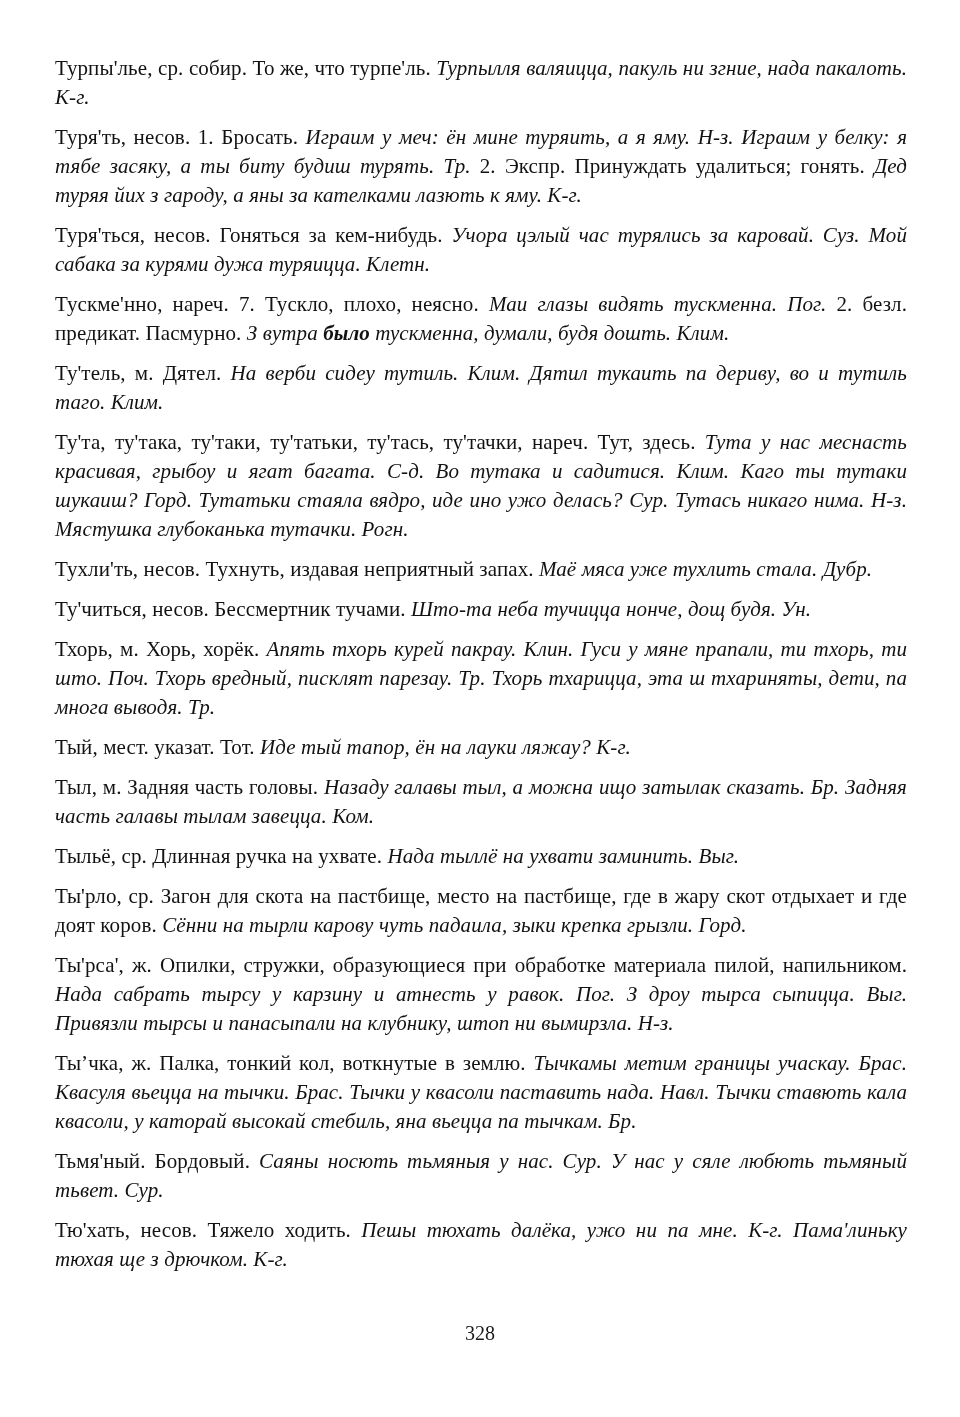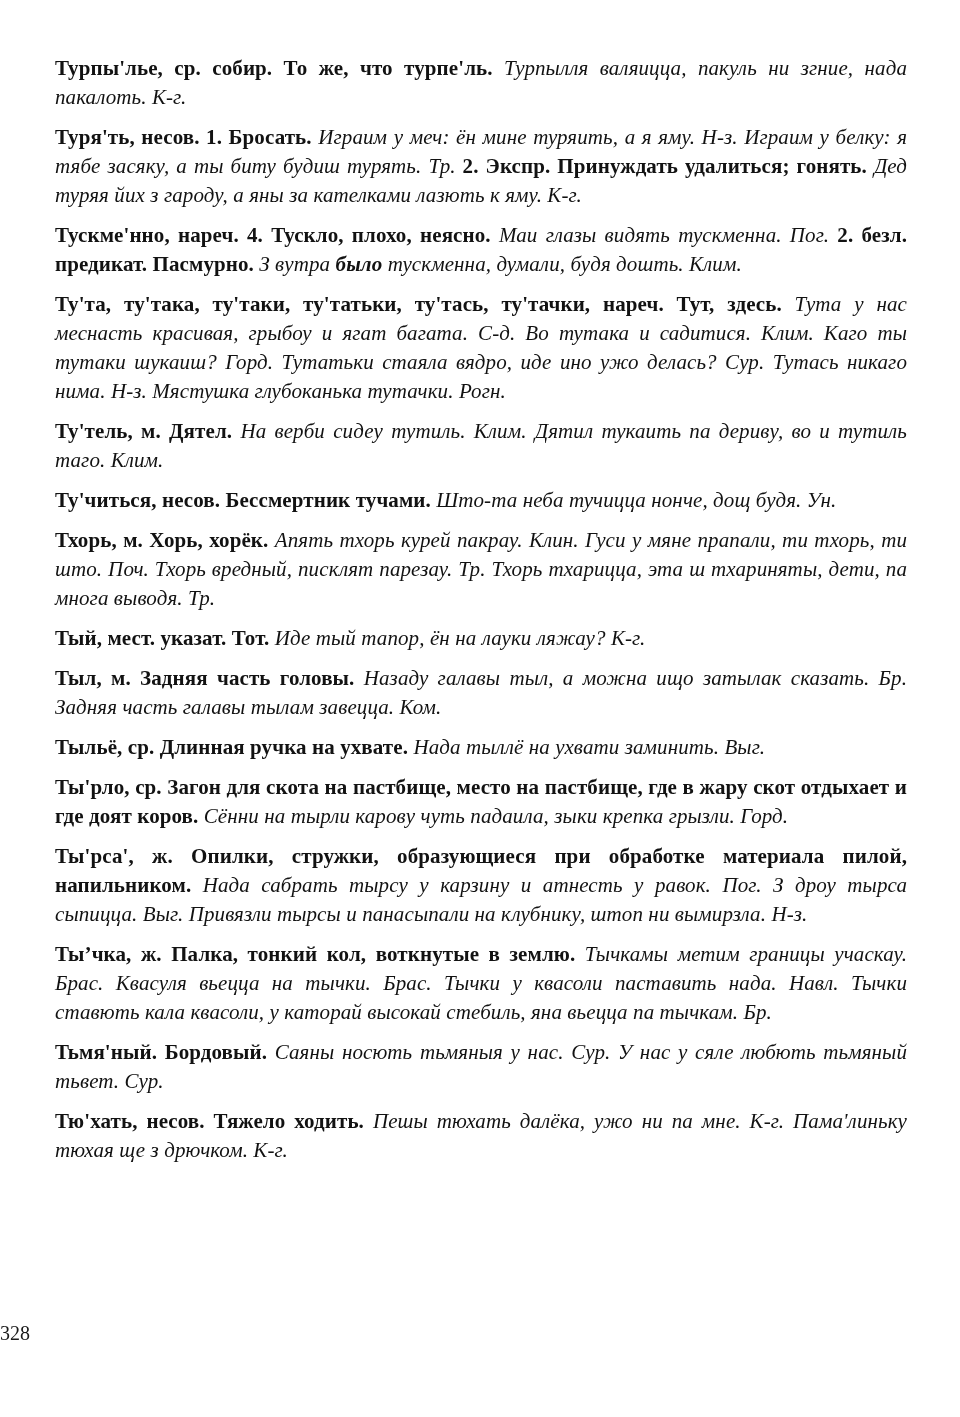--- a/index.html
+++ b/index.html
@@ -23,43 +23,46 @@
     top: 54px;
     width: 852px;
   }
   p.entry {
     margin: 0 0 11px 0;
     font-size: 21px;
     line-height: 29px;
     text-align: justify;
     letter-spacing: 0.1px;
   }
-  .seg-b  { font-weight: bold; font-style: normal; }
+  .seg-b  { font-weight: normal; font-style: normal; }
   .seg-i  { font-weight: normal; font-style: italic; }
   .seg-bi { font-weight: bold; font-style: italic; margin-top: 10px; }
   .page-number {
     position: absolute;
     left: 0;
     top: 1322px;
     width: 100%;
+    text-align: center;
     font-size: 20px;
     font-weight: normal;
     color: #1a1a1a;
   }
 </style>
 </head>
 <body>
 
 <div class="page">
   <main class="content" id="entries-container">
       <p class="entry"><span class="seg-b">Турпы'лье, ср. собир. То же, что турпе'ль. </span><span class="seg-i">Турпылля валяицца, пакуль ни згние, нада пакалоть. К-г.</span></p>
       <p class="entry"><span class="seg-b">Туря'ть, несов. 1. Бросать. </span><span class="seg-i">Играим у меч: ён мине туряить, а я яму. Н-з. Играим у белку: я тябе засяку, а ты биту будиш турять. Тр. </span><span class="seg-b">2. Экспр. Принуждать удалиться; гонять. </span><span class="seg-i">Дед туряя йих з гароду, а яны за кателками лазють к яму. К-г.</span></p>
-      <p class="entry"><span class="seg-b">Тускме'нно, нареч. 4. Тускло, плохо, неясно. </span><span class="seg-i">Маи глазы видять тускменна. Пог. </span><span class="seg-b">2. безл. предикат.  Пасмурно. </span><span class="seg-i">З вутра </span><span class="seg-bi">было</span><span class="seg-i"> тускменна, думали, будя дошть. Клим.</span></p>
+      <p class="entry"><span class="seg-b">Туря'ться, несов. Гоняться за кем-нибудь. </span><span class="seg-i">Учора цэлый час турялись за каровай. Суз. Мой сабака за курями дужа туряицца. Клетн.</span></p>
+      <p class="entry"><span class="seg-b">Тускме'нно, нареч. 7. Тускло, плохо, неясно. </span><span class="seg-i">Маи глазы видять тускменна. Пог. </span><span class="seg-b">2. безл. предикат.  Пасмурно. </span><span class="seg-i">З вутра </span><span class="seg-bi">было</span><span class="seg-i"> тускменна, думали, будя дошть. Клим.</span></p>
+      <p class="entry"><span class="seg-b">Ту'тель, м. Дятел. </span><span class="seg-i">На верби сидеу тутиль. Клим. Дятил тукаить па дериву, во и тутиль таго. Клим.</span></p>
       <p class="entry"><span class="seg-b">Ту'та, ту'така, ту'таки, ту'татьки, ту'тась, ту'тачки, нареч. Тут, здесь. </span><span class="seg-i">Тута у нас меснасть красивая, грыбоу и ягат багата. С-д. Во тутака и садитися. Клим.  Каго ты тутаки шукаиш? Горд.  Тутатьки стаяла вядро, иде ино ужо делась? Сур.  Тутась никаго нима. Н-з.  Мястушка глубоканька тутачки. Рогн.</span></p>
-      <p class="entry"><span class="seg-b">Ту'тель, м. Дятел. </span><span class="seg-i">На верби сидеу тутиль. Клим. Дятил тукаить па дериву, во и тутиль таго. Клим.</span></p>
+      <p class="entry"><span class="seg-b">Тухли'ть, несов. Тухнуть, издавая неприятный запах. </span><span class="seg-i">Маё мяса уже тухлить стала. Дубр.</span></p>
       <p class="entry"><span class="seg-b">Ту'читься, несов. Бессмертник тучами. </span><span class="seg-i">Што-та неба тучицца нонче, дощ будя. Ун.</span></p>
       <p class="entry"><span class="seg-b">Тхорь, м. Хорь, хорёк. </span><span class="seg-i">Апять тхорь курей пакрау. Клин. Гуси у мяне прапали, ти тхорь, ти што. Поч.  Тхорь вредный, писклят парезау. Тр. Тхорь тхарицца, эта ш тхариняты, дети, па многа выводя. Тр.</span></p>
       <p class="entry"><span class="seg-b">Тый, мест. указат. Тот. </span><span class="seg-i">Иде тый тапор, ён на лауки ляжау? К-г.</span></p>
       <p class="entry"><span class="seg-b">Тыл, м. Задняя часть головы. </span><span class="seg-i">Назаду галавы тыл, а можна ищо затылак сказать. Бр. Задняя часть галавы тылам завецца. Ком.</span></p>
       <p class="entry"><span class="seg-b">Тыльё, ср. Длинная ручка на ухвате. </span><span class="seg-i">Нада тыллё на ухвати заминить. Выг.</span></p>
       <p class="entry"><span class="seg-b">Ты'рло, ср. Загон для скота на пастбище, место на пастбище, где в жару скот отдыхает и где доят коров. </span><span class="seg-i">Сённи на тырли карову чуть падаила, зыки крепка грызли. Горд.</span></p>
       <p class="entry"><span class="seg-b">Ты'рса', ж. Опилки, стружки, образующиеся при обработке материала пилой, напильником. </span><span class="seg-i">Нада сабрать тырсу у карзину и атнесть у равок. Пог. З дроу тырса сыпицца. Выг. Привязли тырсы и панасыпали на клубнику, штоп ни вымирзла. Н-з.</span></p>
       <p class="entry"><span class="seg-b">Ты’чка, ж. Палка, тонкий кол, воткнутые в землю. </span><span class="seg-i">Тычкамы метим границы учаскау. Брас. Квасуля вьецца на тычки. Брас. Тычки у квасоли паставить нада. Навл. Тычки ставють кала квасоли, у каторай высокай стебиль, яна вьецца па тычкам. Бр.</span></p>
       <p class="entry"><span class="seg-b">Тьмя'ный. Бордовый. </span><span class="seg-i">Саяны носють тьмяныя у нас. Сур. У нас у сяле любють тьмяный тьвет. Сур.</span></p>
       <p class="entry"><span class="seg-b">Тю'хать, несов. Тяжело ходить. </span><span class="seg-i">Пешы тюхать  далёка, ужо ни па мне. К-г. Пама'линьку тюхая ще з дрючком. К-г.</span></p>

